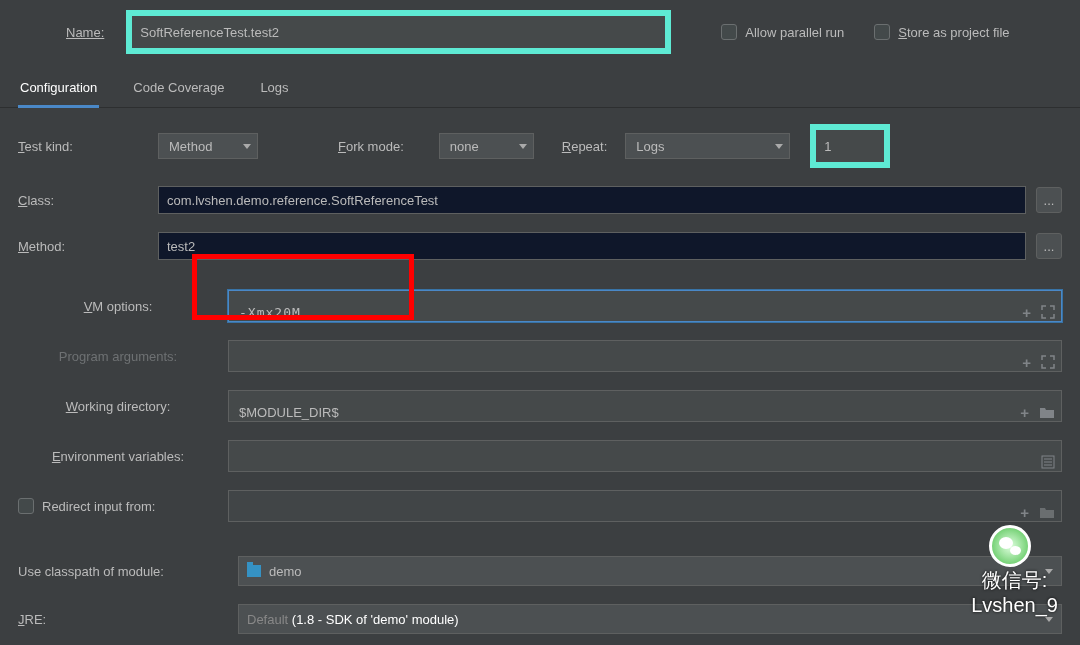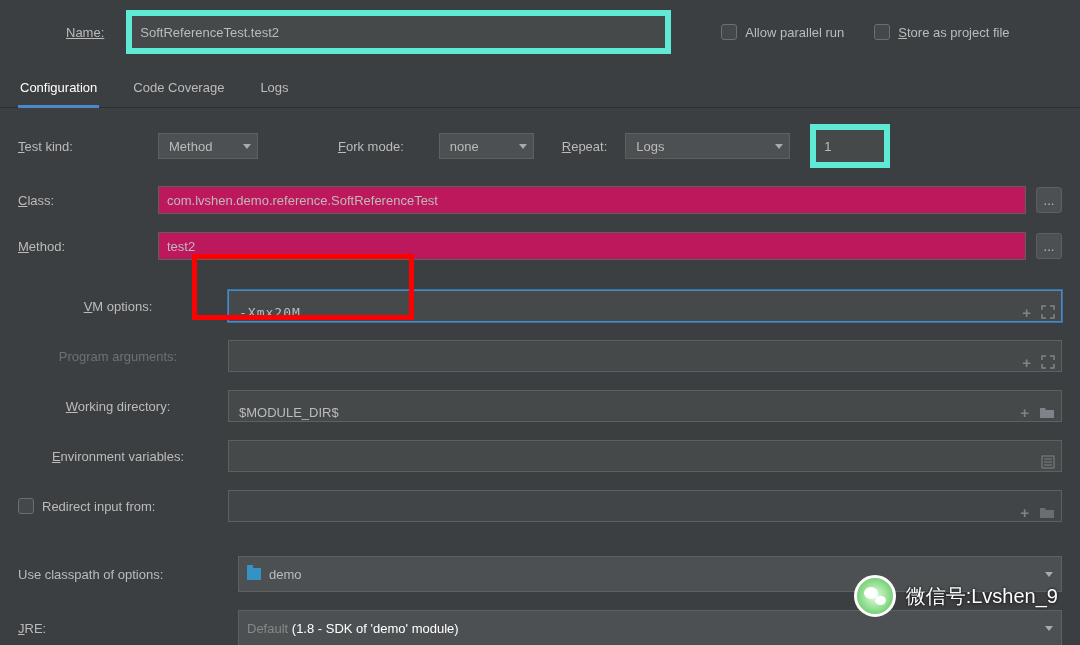--- a/index.html
+++ b/index.html
@@ -88,21 +88,21 @@
       color: #bbbbbb;
       display: flex;
       align-items: center;
       justify-content: center;
       cursor: pointer;
       flex-shrink: 0;
       font-size: 13px;
     }
     .wide-input {
       flex: 1;
-      background: #be185d;
+      background: #0f172a;
       border: 1px solid #5e6060;
       color: #bbbbbb;
       height: 28px;
       padding: 0 8px;
       font-size: 13px;
     }
     .field-box {
       flex: 1;
       background: #45494a;
       border: 1px solid #5e6060;
@@ -143,39 +143,40 @@
       top: 254px;
       pointer-events: none;
       z-index: 5;
     }
     .module-dd {
       flex:1;
       display:flex;
       align-items:center;
       background:#4c5052;
       border:1px solid #5e6060;
-      height:36px;
+      height:30px;
       padding:0 8px;
       color:#bbb;
       cursor:pointer;
     }
     .folder-blue {
       width:14px;height:12px;background:#3592c4;margin-right:8px;position:relative;
     }
     .folder-blue::before{content:"";position:absolute;top:-3px;left:0;width:6px;height:3px;background:#3592c4;}
     .watermark {
       position: absolute;
       bottom: 28px;
       right: 22px;
       display: flex;
       align-items: center;
       color: #ffffff;
       font-size: 20px;
       text-shadow: 0 0 3px #000;
       z-index: 20;
+      flex-direction: column;
     }
     .wechat-circle {
       width: 42px; height: 42px; border-radius: 50%;
       background: radial-gradient(circle,#e0ffe0,#4bbf4b);
       border:3px solid #fff;
       display:flex;align-items:center;justify-content:center;
       margin-right:10px;
       position:relative;
     }
     .wc-bubble{position:relative;width:22px;height:18px;}
@@ -323,21 +324,21 @@
               <path d="M1 2 L6 2 L7 4 L15 4 L15 12 L1 12 Z" fill="#6a6e70"></path>
             </svg>
           </span>
       </div>
     </div>
   </div>
 
   <div style="height:16px"></div>
 
   <div class="form-row">
-    <div class="lbl-col-wider">Use classpath of options:</div>
+    <div class="lbl-col-wider">Use classpath of module:</div>
     <div class="module-dd">
       <div class="folder-blue"></div>
       <span>demo</span>
       <div class="triangle-down" style="margin-left:auto"></div>
     </div>
   </div>
 
   <div class="form-row">
     <div class="lbl-col-wider"><span style="text-decoration:underline">J</span>RE:</div>
     <div class="module-dd" style="color:#888">

